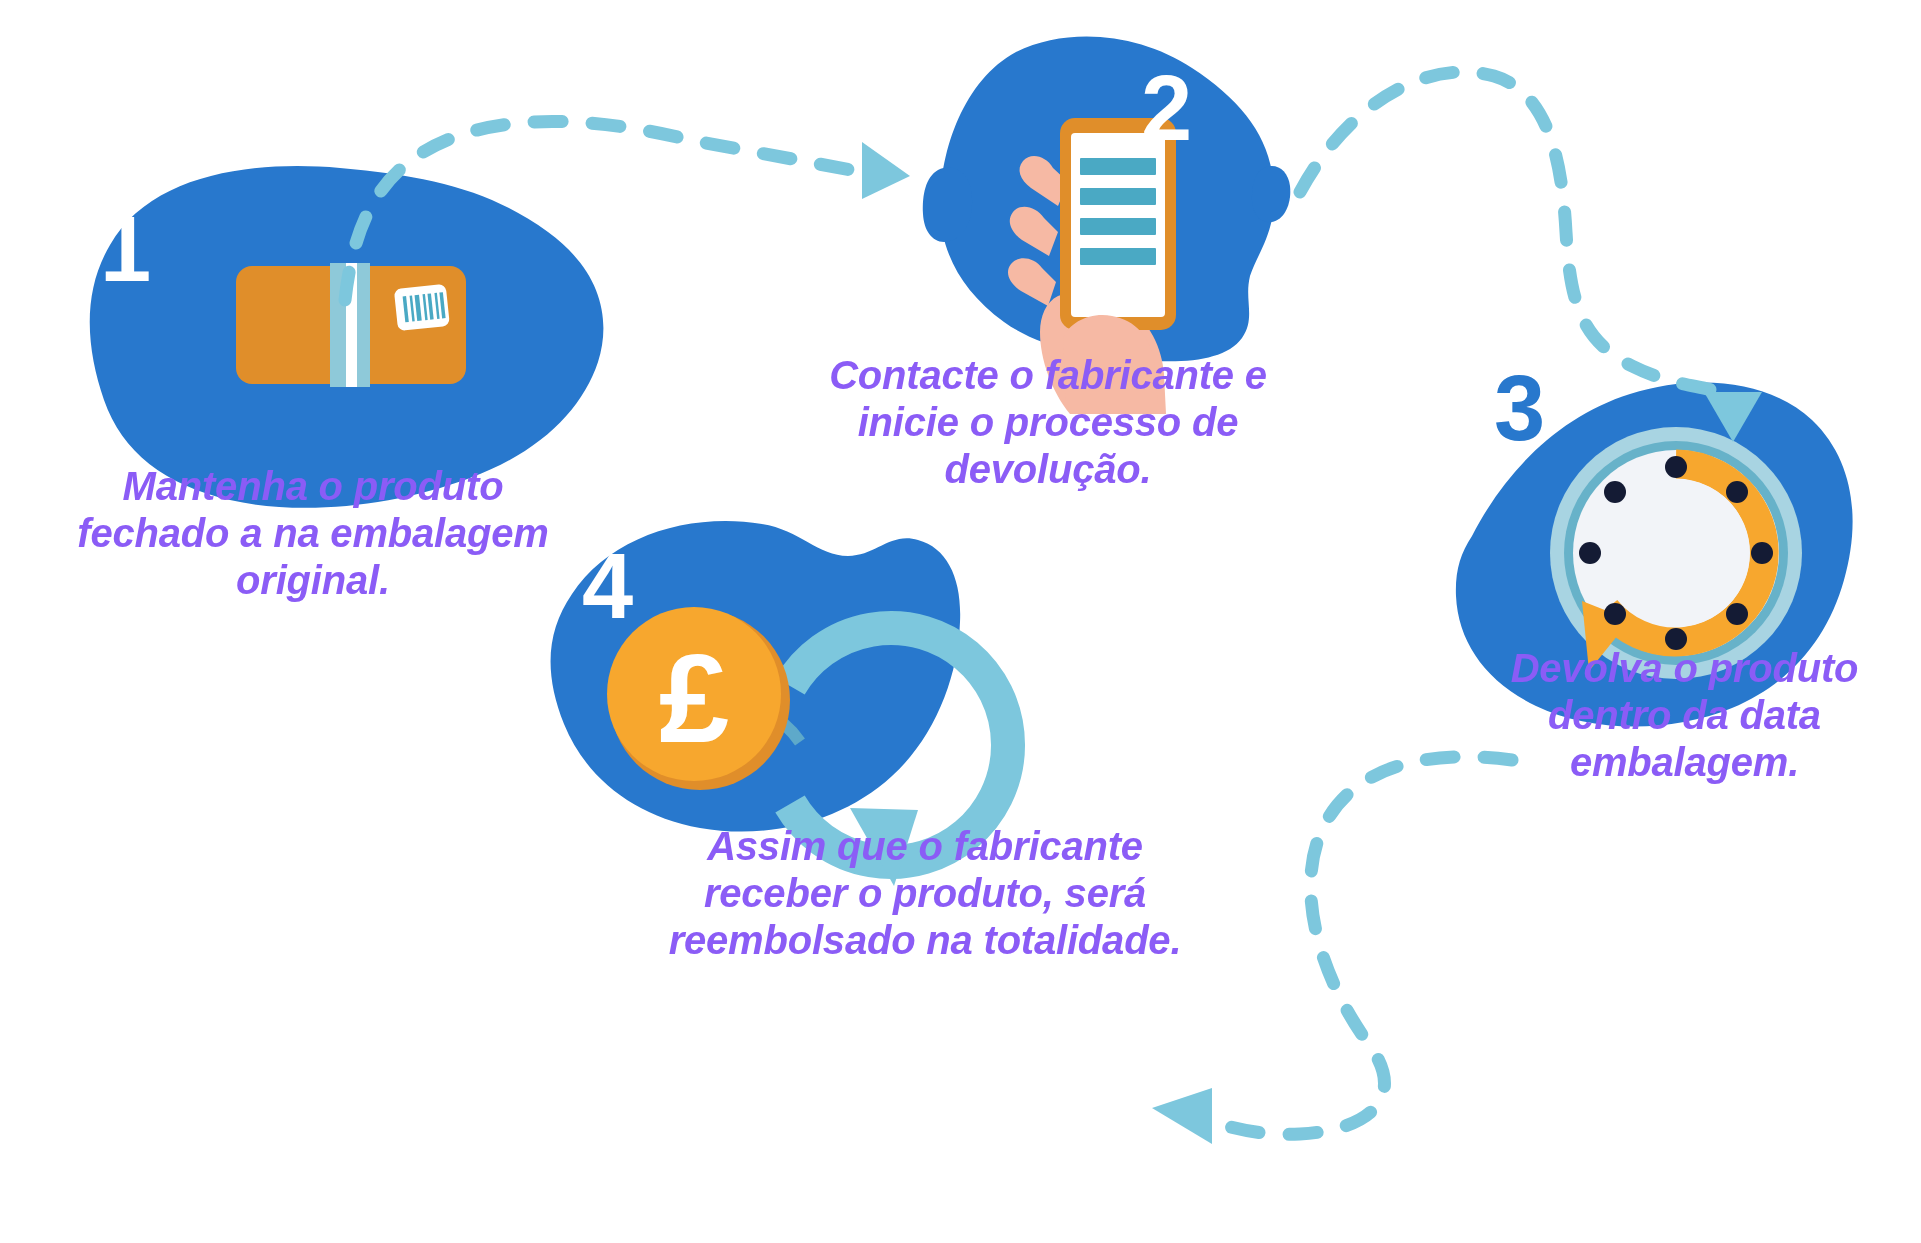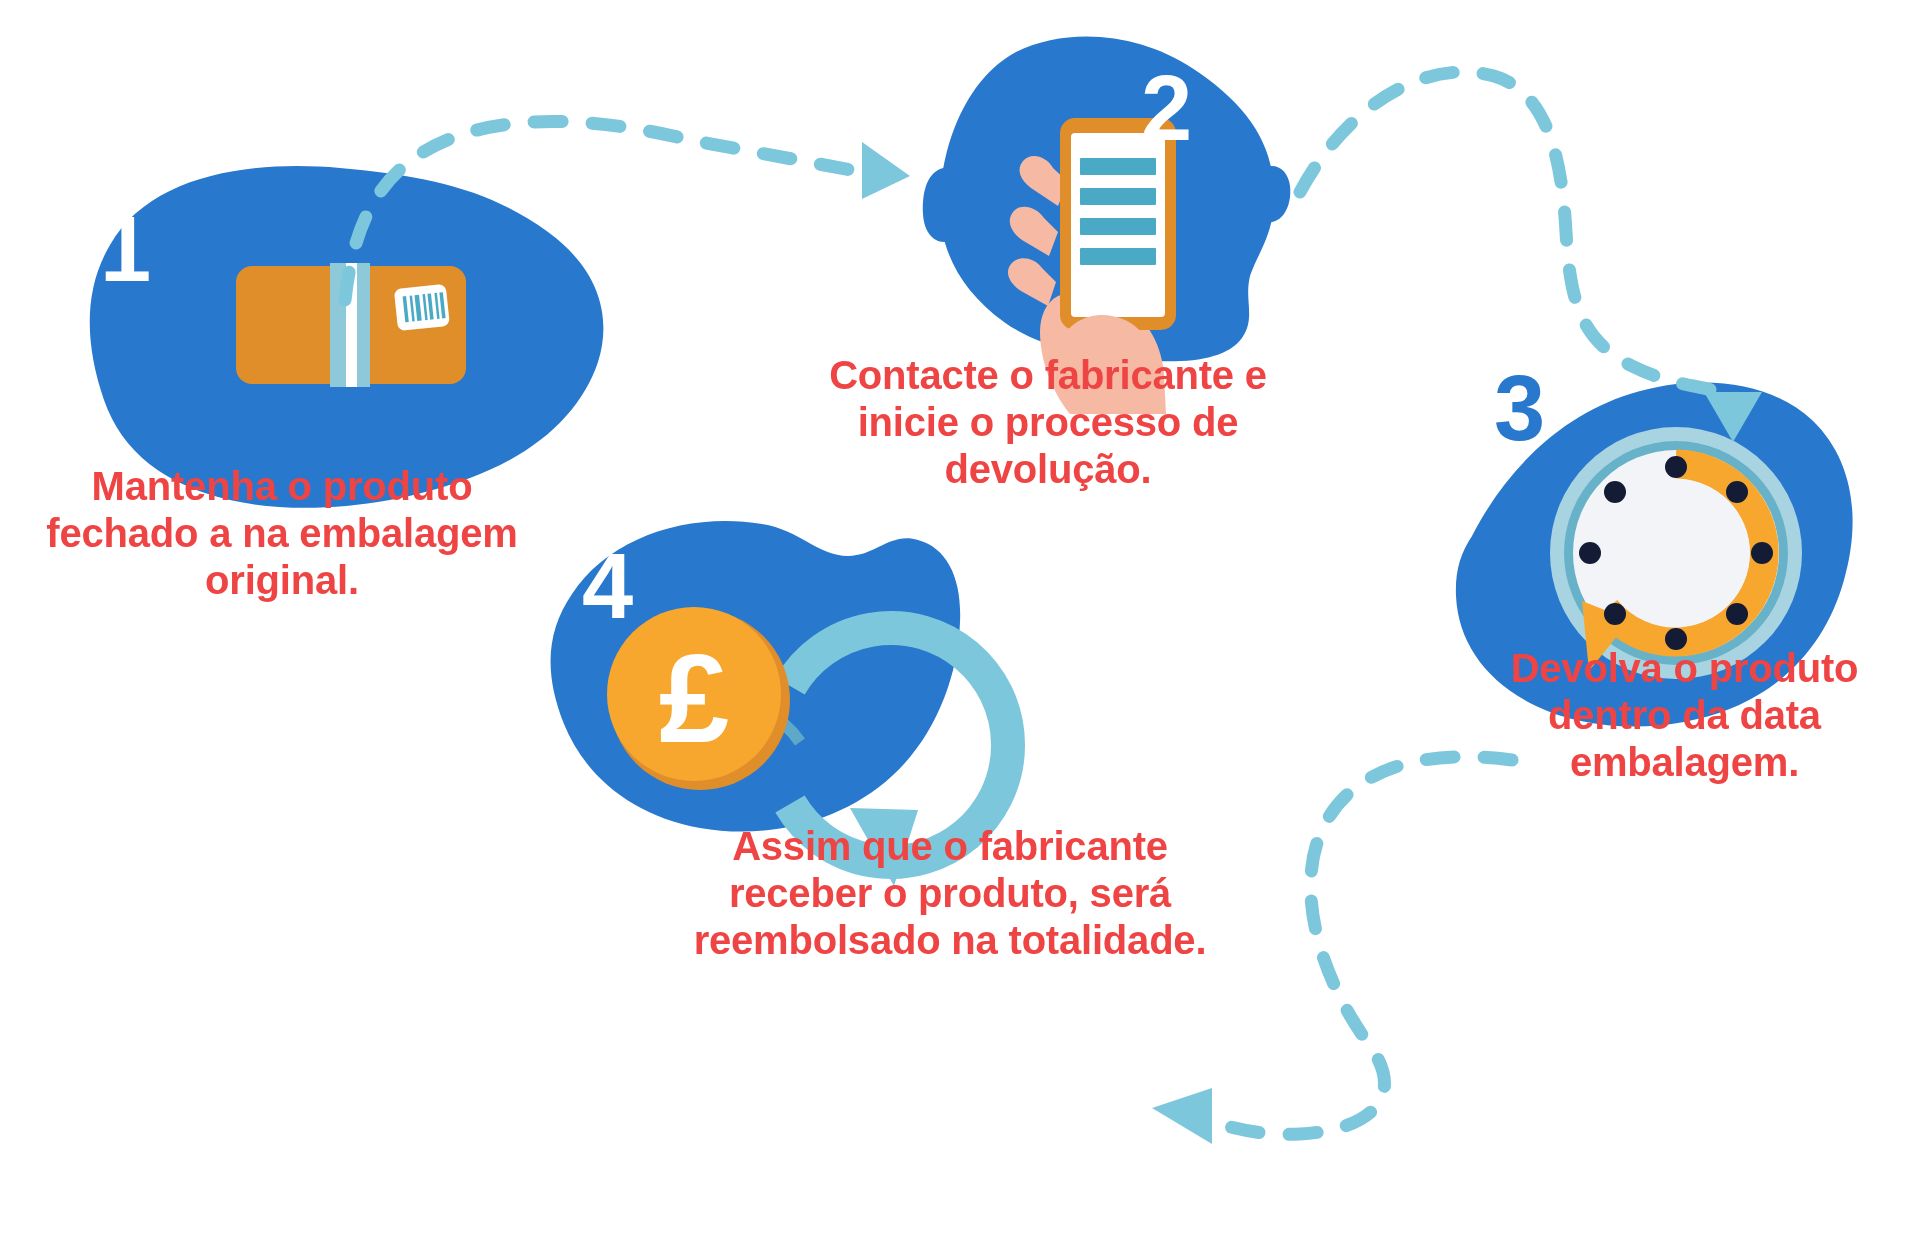--- a/index.html
+++ b/index.html
@@ -24,40 +24,41 @@
   .svg-layer {
     position: absolute;
     left: 0;
     top: 0;
     width: 1921px;
     height: 1243px;
   }
   .caption {
     position: absolute;
     text-align: center;
-    color: #ef4444;
+    color: #8b5cf6;
     font-weight: 700;
     font-size: 40px;
     line-height: 1.18;
     letter-spacing: -0.2px;
     white-space: pre-line;
     font-family: "Liberation Sans", sans-serif;
+    font-style: italic;
   }
   .step-number {
     position: absolute;
     font-weight: 700;
     font-size: 92px;
     line-height: 1;
     font-family: "Liberation Sans", sans-serif;
     user-select: none;
   }
-  #caption-1 { left: 12px;    top: 463px;  width: 540px; }
+  #caption-1 { left: 0px;    top: 463px;  width: 540px; padding-left: 43px; }
   #caption-2 { left: 678px;  top: 352px;  width: 740px; }
   #caption-3 { left: 1448px; top: 645px;  width: 473px; }
-  #caption-4 { left: 430px;  top: 823px;  width: 1040px; }
+  #caption-4 { left: 405px;  top: 823px;  width: 1040px; }
 
   #number-1 { left: 100px;  top: 203px;  color: #ffffff; }
   #number-2 { left: 1141px; top: 62px;   color: #ffffff; }
   #number-3 { left: 1494px; top: 362px;  color: #2878cd; }
   #number-4 { left: 582px;  top: 540px;  color: #ffffff; }
 </style>
 </head>
 <body>
 
 <div id="infographic">

